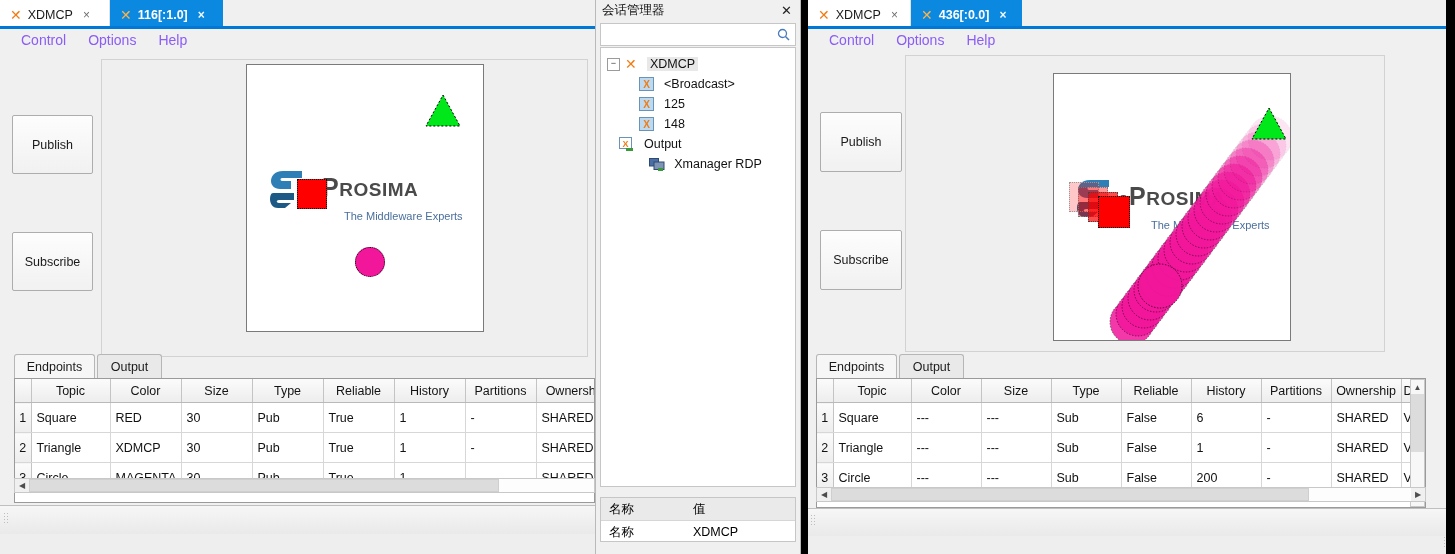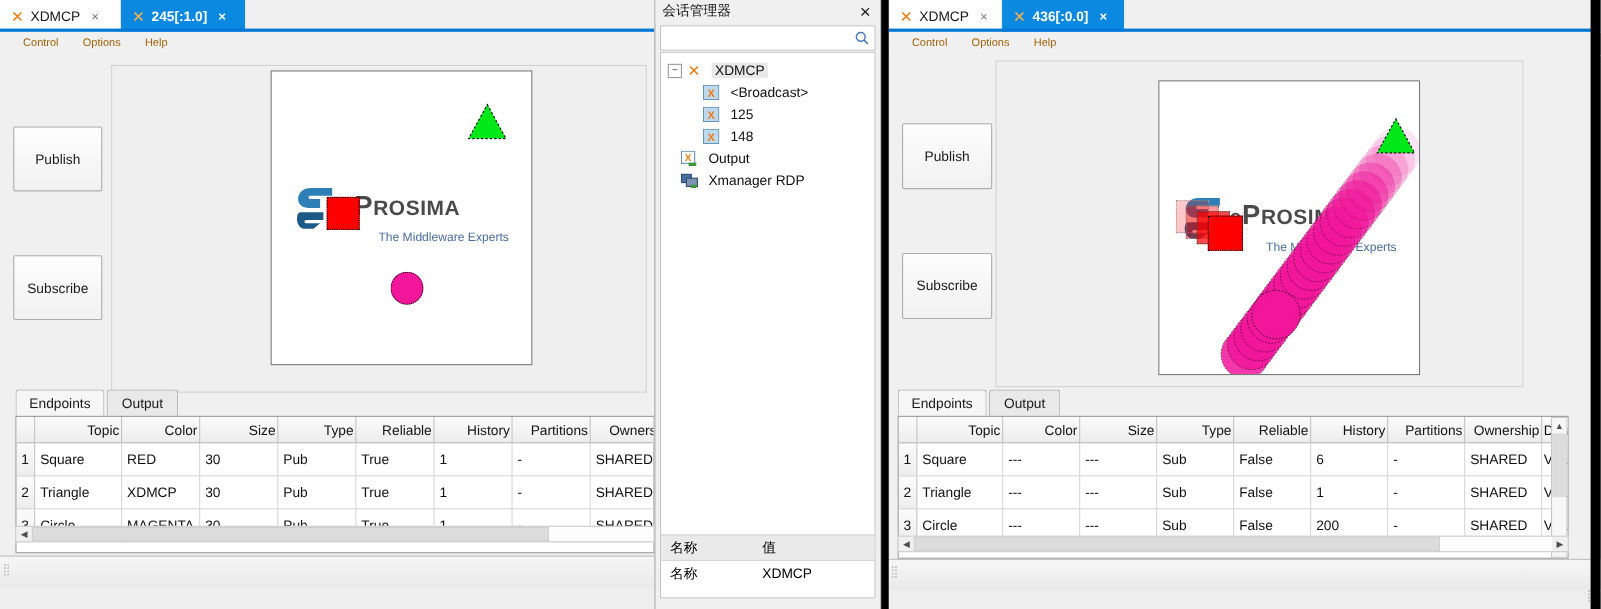--- a/index.html
+++ b/index.html
@@ -24,21 +24,21 @@
   .tab.active{background:#0b88e0;color:#ffffff;font-weight:bold;}
   .tab .xlogo{font-weight:bold;color:#f07c14;font-size:14px;margin-right:6px;line-height:1;}
   .tab.active .xlogo{color:#ffb347;}
   .tab .tlabel{white-space:nowrap;}
   .tab .tclose{margin-left:10px;font-size:12px;opacity:.65;cursor:pointer;}
   .tab.active .tclose{opacity:.95;}
   .tabfill{position:absolute;top:0;height:29px;background:#f0f0f0;}
 
   .menubar{height:21px;background:#f0f0f0;display:flex;align-items:center;padding-left:10px;
            border-bottom:1px solid #e6e6e6;}
-  .menubar .mi{padding:0 11px;font-size:10px;color:#a16207;cursor:default;}
+  .menubar .mi{padding:0 11px;font-size:14px;color:#8b5cf6;cursor:default;}
 
   
   .app-body{position:absolute;left:0;right:0;background:#f0f0f0;}
   .btn{
     position:absolute;background:linear-gradient(#fdfdfd,#f1f1f1);
     border:1px solid #adadad;border-radius:2px;
     display:flex;align-items:center;justify-content:center;
     font-size:12.5px;color:#1a1a1a;cursor:pointer;
   }
   .stage-outer{position:absolute;background:#efefef;border:1px solid #d2d2d2;}
@@ -61,21 +61,21 @@
     border-radius:3px 3px 0 0;background:#e9e9e9;color:#1a1a1a;
   }
   .stab.on{background:#f6f6f6;}
 
   
   .tablewrap{position:absolute;background:#fff;border:1px solid #9a9a9a;overflow:hidden;box-sizing:border-box;}
   table.grid{border-collapse:collapse;table-layout:fixed;font-size:12.5px;}
   table.grid th{
     background:linear-gradient(#fbfbfb,#ededed);
     border-right:1px solid #c4c4c4;border-bottom:1px solid #b9b9b9;
-    font-weight:normal;height:21px;color:#131313;text-align:right;
+    font-weight:normal;height:21px;color:#131313;text-align:center;
   }
   table.grid td{
     border-right:1px solid #d7d7d7;border-bottom:1px solid #d7d7d7;
     height:29px;padding:0 5px;color:#111;white-space:nowrap;overflow:hidden;
   }
   table.grid td.rownum{
     background:linear-gradient(#fbfbfb,#ededed);text-align:center;padding:0;
     border-right:1px solid #c4c4c4;color:#131313;
   }
   table.grid th.corner{background:linear-gradient(#fbfbfb,#ededed);}
@@ -127,21 +127,21 @@
   <div class="win" style="left:0;top:0;width:595px;height:554px;">
 
     <div class="tabbar">
       <div class="tab inactive" style="left:0;width:110px;">
         <span class="xlogo">✕</span>
         <span class="tlabel">XDMCP</span>
         <span class="tclose">×</span>
       </div>
       <div class="tab active" style="left:110px;width:113px;">
         <span class="xlogo">✕</span>
-        <span class="tlabel">245[:1.0]</span>
+        <span class="tlabel">116[:1.0]</span>
         <span class="tclose">×</span>
       </div>
       <div class="tabfill" style="left:223px;right:0;"></div>
     </div>
 
     <div class="menubar" style="position:absolute;top:29px;left:0;right:0;">
       <div class="mi">Control</div>
       <div class="mi">Options</div>
       <div class="mi">Help</div>
     </div>
@@ -317,36 +317,36 @@
       <div class="tnode" style="padding-left:18px;">
         <span class="ic">
           <svg width="16" height="15" viewBox="0 0 16 15">
               <rect x="0.5" y="0.5" width="12" height="11" fill="#ffffff" stroke="#6b93b5"></rect>
               <text x="6.5" y="9.5" font-size="9" font-weight="bold" fill="#f07c14" text-anchor="middle" font-family="Liberation Sans">X</text>
               <path d="M7 11 L14 11 L14 14 L7 14 Z" fill="#3a9a3a"></path>
             </svg>
         </span>
         <span class="lbl">Output</span>
       </div>
-      <div class="tnode" style="padding-left:18px;">
+      <div class="tnode" style="padding-left:18px;justify-content:center;">
         <span class="ic">
           <svg width="16" height="15" viewBox="0 0 16 15">
               <rect x="0.5" y="1.5" width="9" height="7.5" fill="#4b6fa5" stroke="#2f4a72"></rect>
               <rect x="5" y="5" width="10" height="7.5" fill="#7f93b5" stroke="#2f4a72"></rect>
               <path d="M9 11 h5 v3 h-5z" fill="#3a9a3a"></path>
             </svg>
         </span>
         <span class="lbl">Xmanager RDP</span>
       </div>
     </div>
 
     <div class="prop-title" style="top:489px;margin-top:14px;">
       <span>XDMCP属性</span>
     </div>
-    <div class="prop-grid" style="top:486px;height:58px;">
+    <div class="prop-grid" style="top:497px;height:45px;">
       <div class="prop-row head">
         <div class="prop-c1">名称</div>
         <div class="prop-c2">值</div>
       </div>
       <div class="prop-row">
         <div class="prop-c1">名称</div>
         <div class="prop-c2">XDMCP</div>
       </div>
     </div>
   </div>

